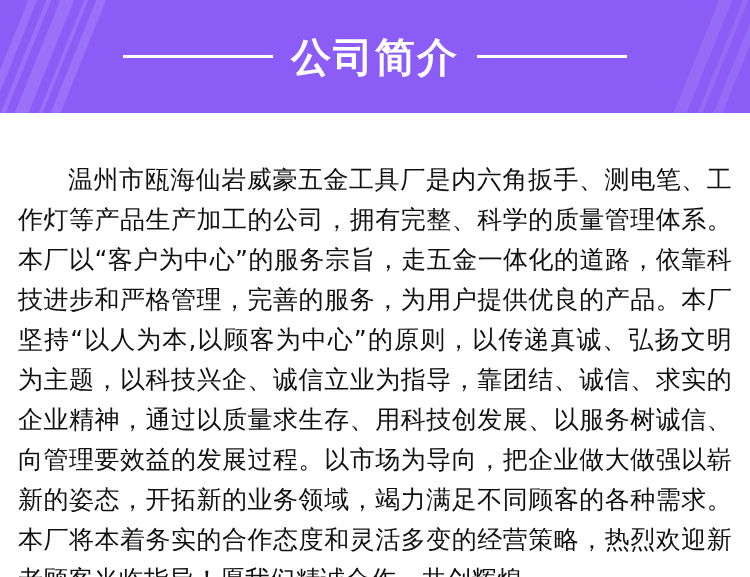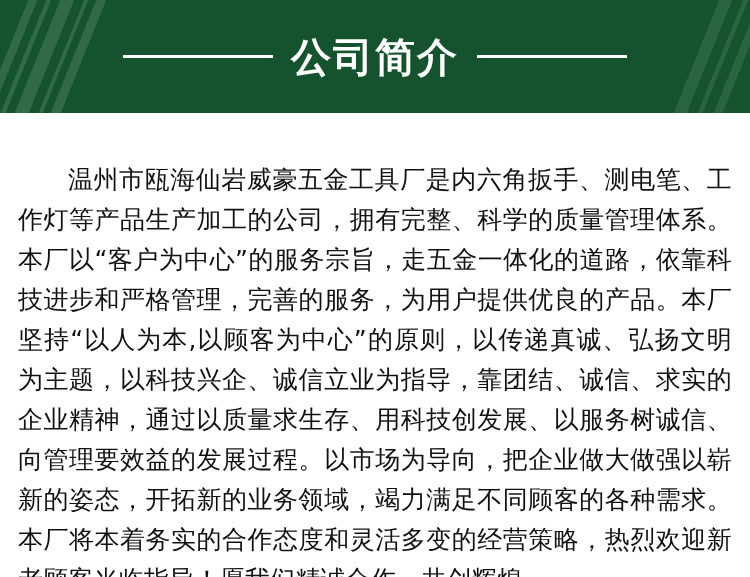--- a/index.html
+++ b/index.html
@@ -18,21 +18,21 @@
     width: 750px;
     height: 577px;
     background: #ffffff;
     box-sizing: border-box;
   }
   
   .banner {
     position: relative;
     width: 750px;
     height: 113px;
-    background: #14532d;
+    background: #8b5cf6;
     overflow: hidden;
   }
   .banner-stripes {
     position: absolute;
     left: 0;
     top: 0;
     width: 120px;
     height: 113px;
     overflow: hidden;
   }

